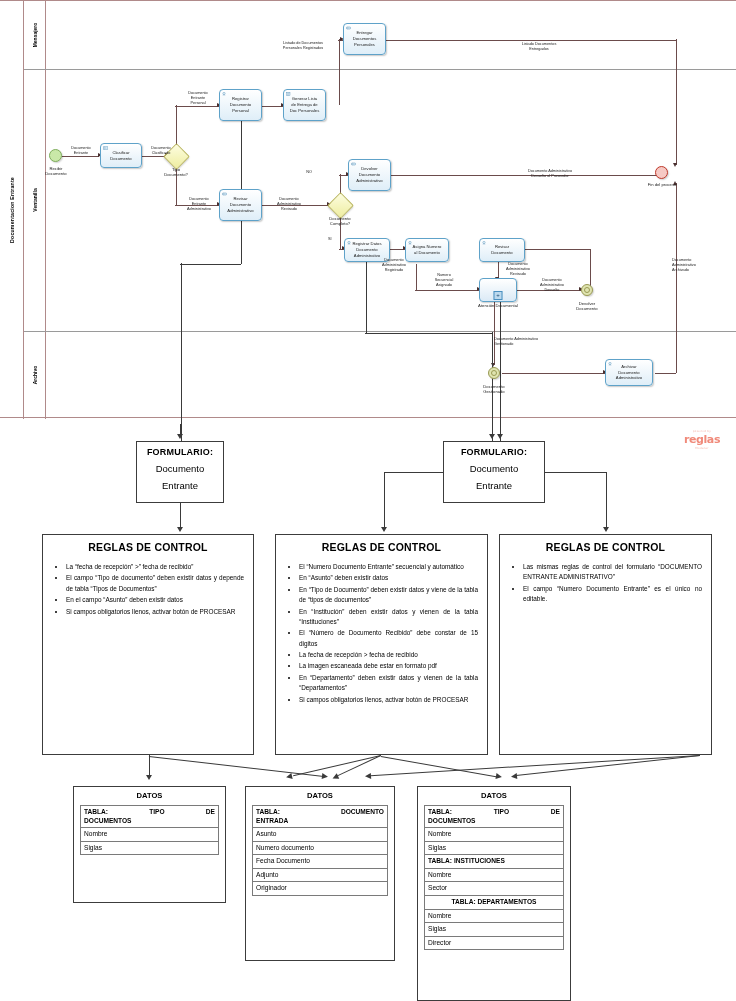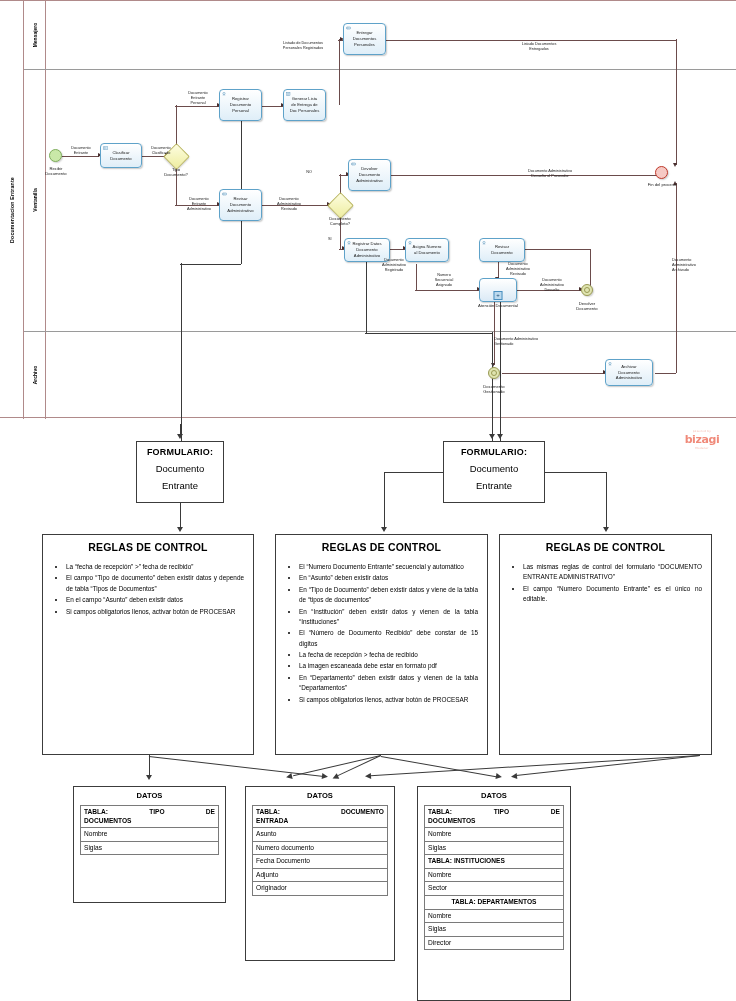--- a/index.html
+++ b/index.html
@@ -353,21 +353,21 @@
   <div class="flow-lbl" style="left:371px;top:257px;width:46px;">Documento<br>Administrativo<br>Registrado</div>
   <div class="flow-lbl" style="left:424px;top:272px;width:40px;">Numero<br>Secuencial<br>Asignado</div>
   <div class="flow-lbl" style="left:495px;top:261px;width:46px;">Documento<br>Administrativo<br>Revisado</div>
   <div class="flow-lbl" style="left:529px;top:277px;width:46px;">Documento<br>Administrativo<br>Devuelto</div>
   <div class="flow-lbl" style="left:494px;top:336px;width:94px;text-align:left;">Documento Administrativo<br>Gestionado</div>
   <div class="flow-lbl" style="left:672px;top:257px;width:46px;text-align:left;">Documento<br>Administrativo<br>Archivado</div>
 </div>
 
 <div id="bizagi">
   <span class="bz-top">powered by</span>
-  <span>bizagi</span>
+  <span>reglas</span>
   <span class="bz-bot">Modeler</span>
 </div>
 
 <div class="box form-box" style="left:136px;top:441px;width:88px;height:62px;">
   <div class="ftitle">FORMULARIO:</div>
   <div class="fl">Documento</div>
   <div class="fl">Entrante</div>
 </div>
 
 <div class="box form-box" style="left:443px;top:441px;width:102px;height:62px;">

